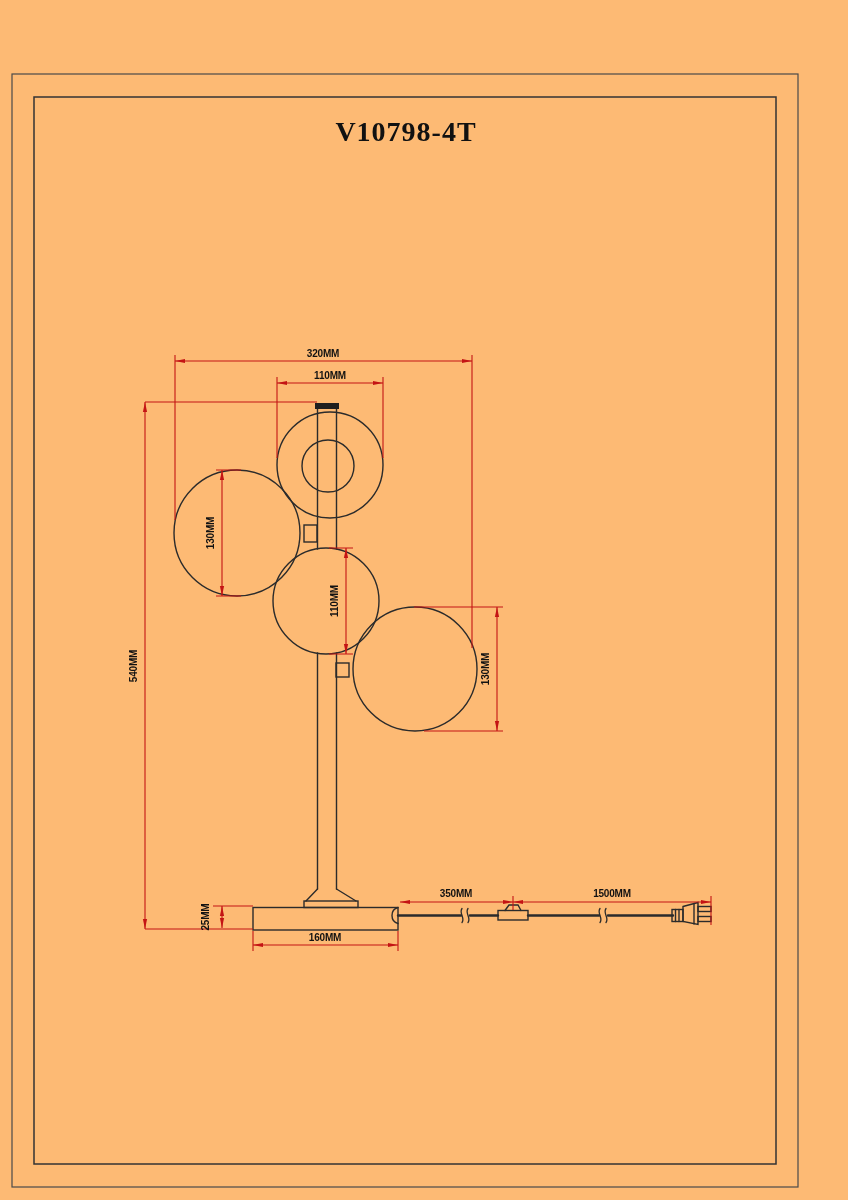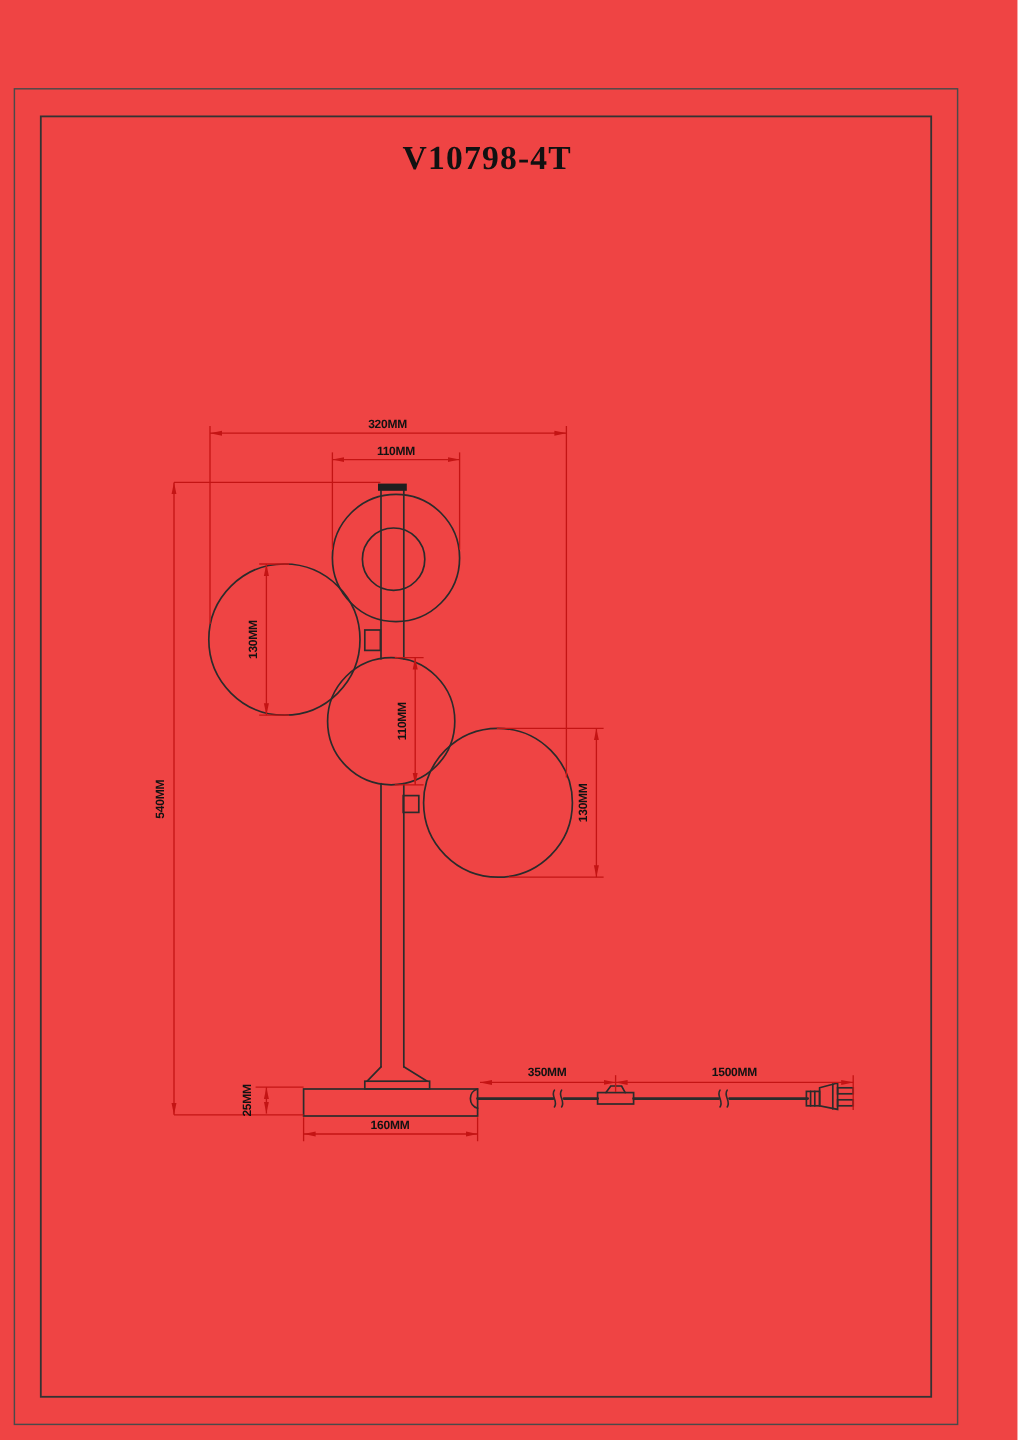--- a/index.html
+++ b/index.html
@@ -1,21 +1,21 @@
 <!DOCTYPE html>
 <html><head>
 <meta charset="utf-8">
 <title>V10798-4T</title>
 <style>
   html, body { margin: 0; padding: 0; background: #ffffff; }
   .page {
     position: relative;
     width: 848px;
     height: 1200px;
-    background: #ef4444;
+    background: #fdba74;
     overflow: hidden;
     font-family: "Liberation Sans", sans-serif;
   }
   svg { position: absolute; left: 0; top: 0; }
   .dim-label {
     font-family: "Liberation Sans", sans-serif;
     font-size: 10px;
     font-weight: bold;
     letter-spacing: -0.2px;
     fill: #121212;

